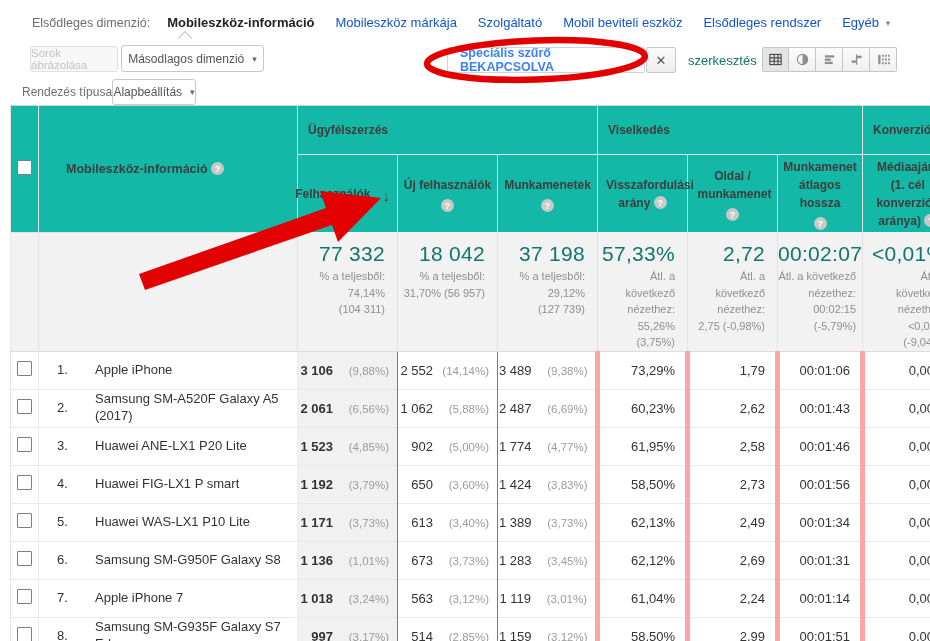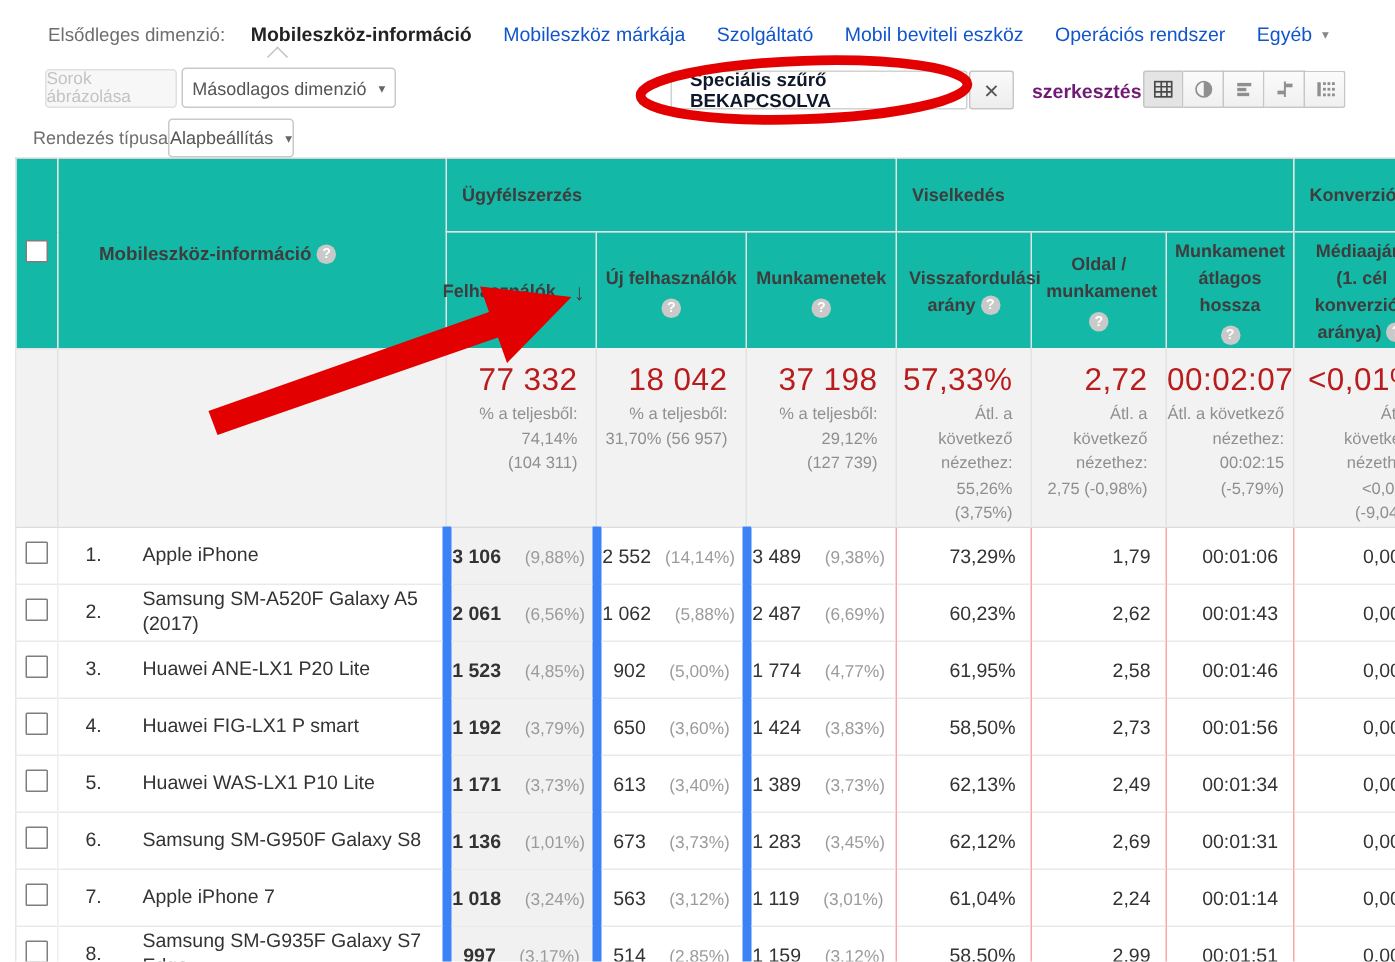--- a/index.html
+++ b/index.html
@@ -20,25 +20,25 @@
   .btn{box-sizing:border-box;border:1px solid #c9c9c9;border-radius:3px;background:#fff;
     font-size:12px;color:#555;display:flex;align-items:center;justify-content:center;gap:8px;cursor:pointer;}
   .btn .caret{font-size:9px;color:#666;}
   .btn.disabled{border-color:#e0e0e0;background:#f7f7f7;color:#c3c3c3;cursor:default;justify-content:flex-end;}
   #plot-rows-btn{position:absolute;left:30px;top:46px;width:88px;height:26px;font-size:11.5px;}
   #secondary-dim-btn{position:absolute;left:121px;top:45px;width:143px;height:27px;}
   #sort-label{position:absolute;left:22px;top:85px;font-size:12px;color:#6e6e6e;}
   #sort-btn{position:absolute;left:112px;top:79px;width:84px;height:26px;}
   #filter-badge{position:absolute;left:447px;top:47px;width:198px;height:26px;box-sizing:border-box;
     border:1px solid #d2d2d2;border-radius:2px;background:#fff;display:flex;align-items:center;
-    padding-left:12px;font-size:12.5px;font-weight:bold;color:#0f172a;}
+    padding-left:12px;font-size:12.5px;font-weight:bold;color:#3b82f6;}
   #filter-clear-btn{position:absolute;left:646px;top:47px;width:30px;height:26px;box-sizing:border-box;
     border:1px solid #c6c6c6;border-radius:2px;background:linear-gradient(#fafafa,#ededed);
     display:flex;align-items:center;justify-content:center;font-size:13px;color:#555;cursor:pointer;}
-  #edit-link{position:absolute;left:688px;top:53px;font-size:13px;font-weight:bold;color:#701a75;cursor:pointer;}
+  #edit-link{position:absolute;left:688px;top:53px;font-size:13px;font-weight:normal;color:#0f766e;cursor:pointer;}
   
   .view-toolbar{position:absolute;left:762px;top:47px;display:flex;}
   .view-btn{box-sizing:border-box;width:27px;height:25px;border:1px solid #c6c6c6;border-left-width:0;
     background:linear-gradient(#fbfbfb,#f0f0f0);display:flex;align-items:center;justify-content:center;
     color:#8f8f8f;cursor:pointer;}
   .view-btn:first-child{border-left-width:1px;border-radius:2px 0 0 2px;}
   .view-btn:last-child{border-radius:0 2px 2px 0;}
   .view-btn.active{background:#e4e4e4;color:#4a4a4a;}
   .view-btn svg{width:15px;height:15px;display:block;}
   
@@ -60,55 +60,55 @@
   .h-center{text-align:center;}
   .q{display:inline-block;width:13px;height:13px;border-radius:50%;background:#c9c9c9;color:#fff;
     font-size:9.5px;font-weight:bold;line-height:13px;text-align:center;vertical-align:1px;}
   .q.below{display:block;margin:5px auto 0;}
   .lines{white-space:pre-line;}
   .h-conv{text-align:center;padding-right:40px;font-size:12px;}
   
   tr.totals-row td{background:#f2f2f2;height:108px;vertical-align:top;border-bottom:1px solid #dcdcdc;}
   td.t-sel,td.t-dim{border-right:1px solid #e2e2e2;}
   td.t-m{text-align:right;padding:10px 12px 0 0;border-left:1px solid #e2e2e2;}
-  td.t-m .tv{font-size:21px;color:#b91c1c;letter-spacing:.3px;}
+  td.t-m .tv{font-size:21px;color:#0f766e;letter-spacing:.3px;}
   td.t-m .ts{font-size:11px;color:#8f8f8f;line-height:1.5;margin-top:2px;}
   td.t-m.t-conv{padding-right:47px;}
   
   tbody tr.data-row td{background:#fff;border-top:1px solid #e9e9e9;height:35px;vertical-align:middle;
     font-size:13px;color:#333;}
   tbody tr.data-row:first-child td{border-top:none;}
   td.c-selcell{text-align:center;border-right:1px solid #ededed;}
   .cb{display:inline-block;width:13px;height:13px;border:1px solid #7e7e7e;border-radius:1px;background:#fff;cursor:pointer;}
   td.c-namecell{border-right:1px solid #ededed;}
   .namewrap{display:flex;align-items:center;line-height:1.3;}
   .rank{box-sizing:border-box;width:37px;padding-left:17px;flex:none;}
   .dev{flex:1;padding-right:6px;margin-left:18px;}
-  td.c-m{text-align:right;border-left:6px solid #3b82f6;white-space:nowrap;}
+  td.c-m{text-align:right;border-left:1px solid #3b82f6;white-space:nowrap;}
   td.c-m .v{display:inline-block;}
   td.c-m .v.b{font-weight:bold;}
   td.c-m .pct{display:inline-block;width:56px;text-align:right;font-size:11.5px;color:#9b9b9b;padding-right:7px;}
   td.sorted{background:#f1f1f1 !important;}
-  td.c-s{text-align:right;border-left:1px solid #fca5a5;padding-right:10px;}
+  td.c-s{text-align:right;border-left:5px solid #fca5a5;padding-right:10px;}
   td.c-s.pages{}
   td.c-s.conv{padding-right:47px;}
   
   #annot{position:absolute;left:0;top:0;width:930px;height:641px;pointer-events:none;z-index:50;}
 </style>
 </head>
 <body>
 
 <div class="tabs-row">
   <span class="dim-label">Elsődleges dimenzió:</span>
   <span id="tabs" style="display:flex;gap:21px;align-items:baseline;">
       <span class="tab active">Mobileszköz-információ</span>
       <span class="tab">Mobileszköz márkája</span>
       <span class="tab">Szolgáltató</span>
       <span class="tab">Mobil beviteli eszköz</span>
-      <span class="tab">Operációs rendszer</span>
+      <span class="tab">Elsődleges rendszer</span>
       <span class="tab">Egyéb <span class="tab-caret">▾</span></span>
     </span>
 </div>
 <div class="tab-notch"></div>
 
 <div id="plot-rows-btn" class="btn disabled">
   <span>Sorok ábrázolása</span>
 </div>
 <div id="secondary-dim-btn" class="btn">
   <span>Másodlagos dimenzió</span>

